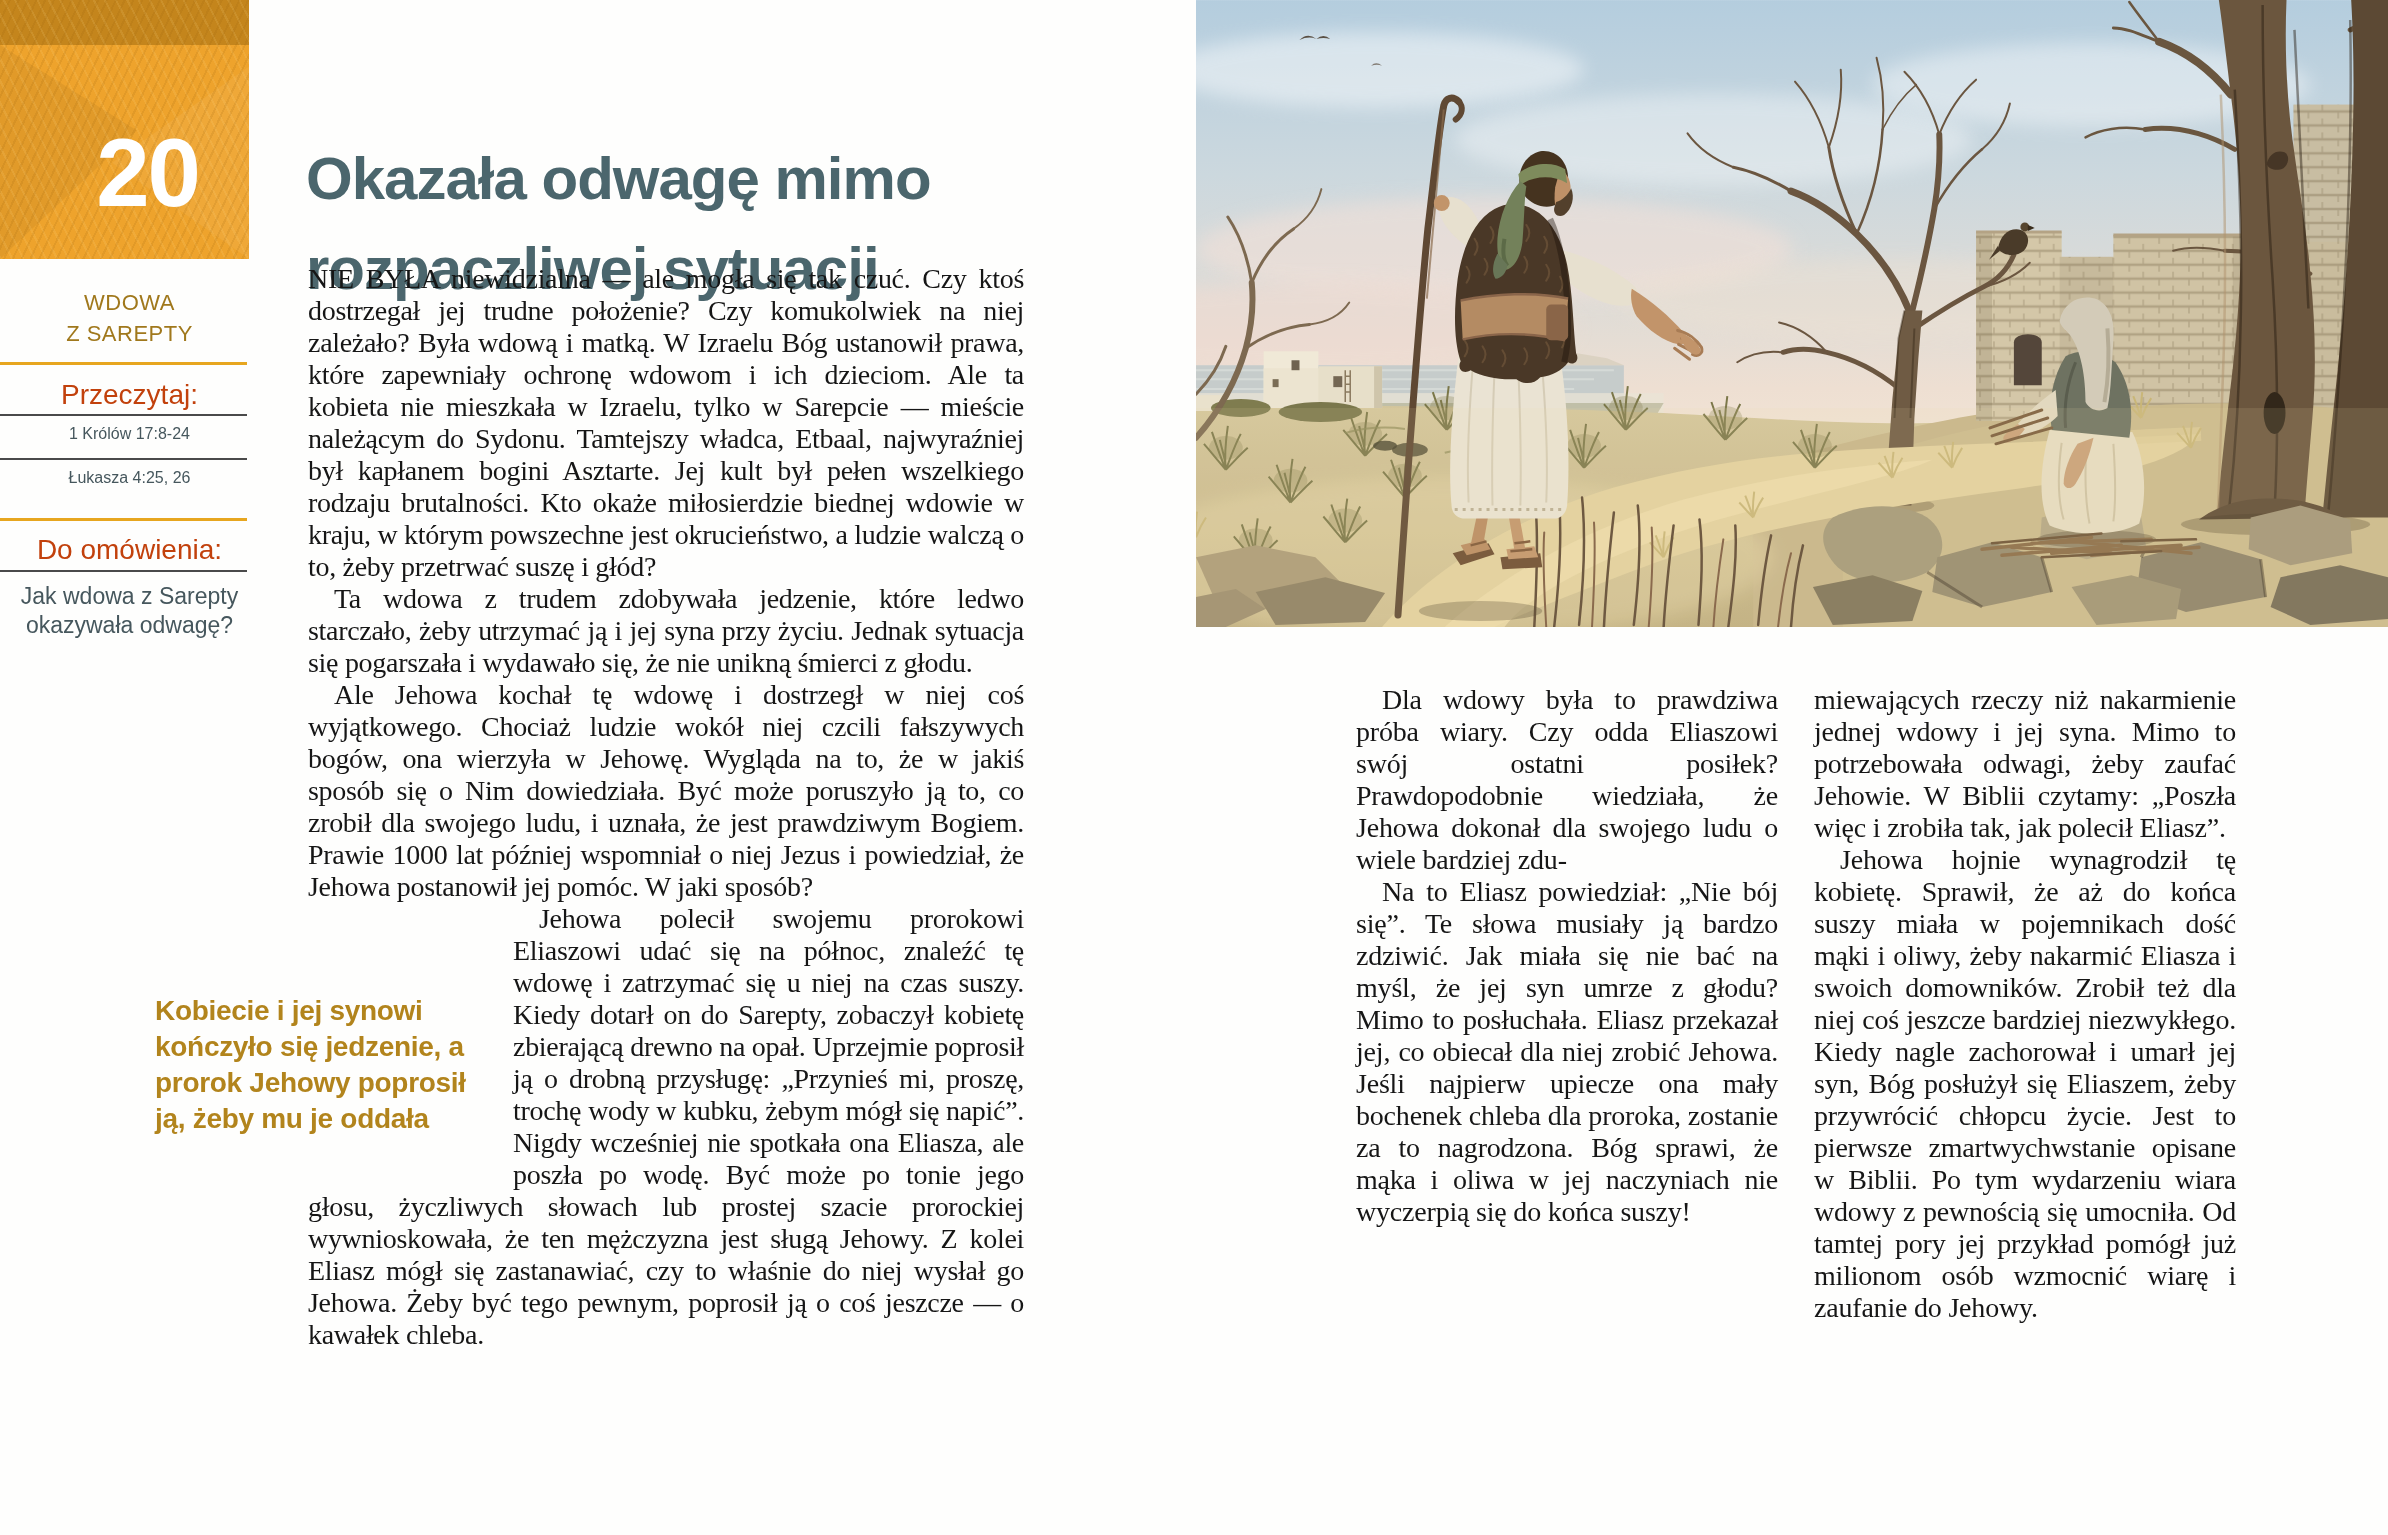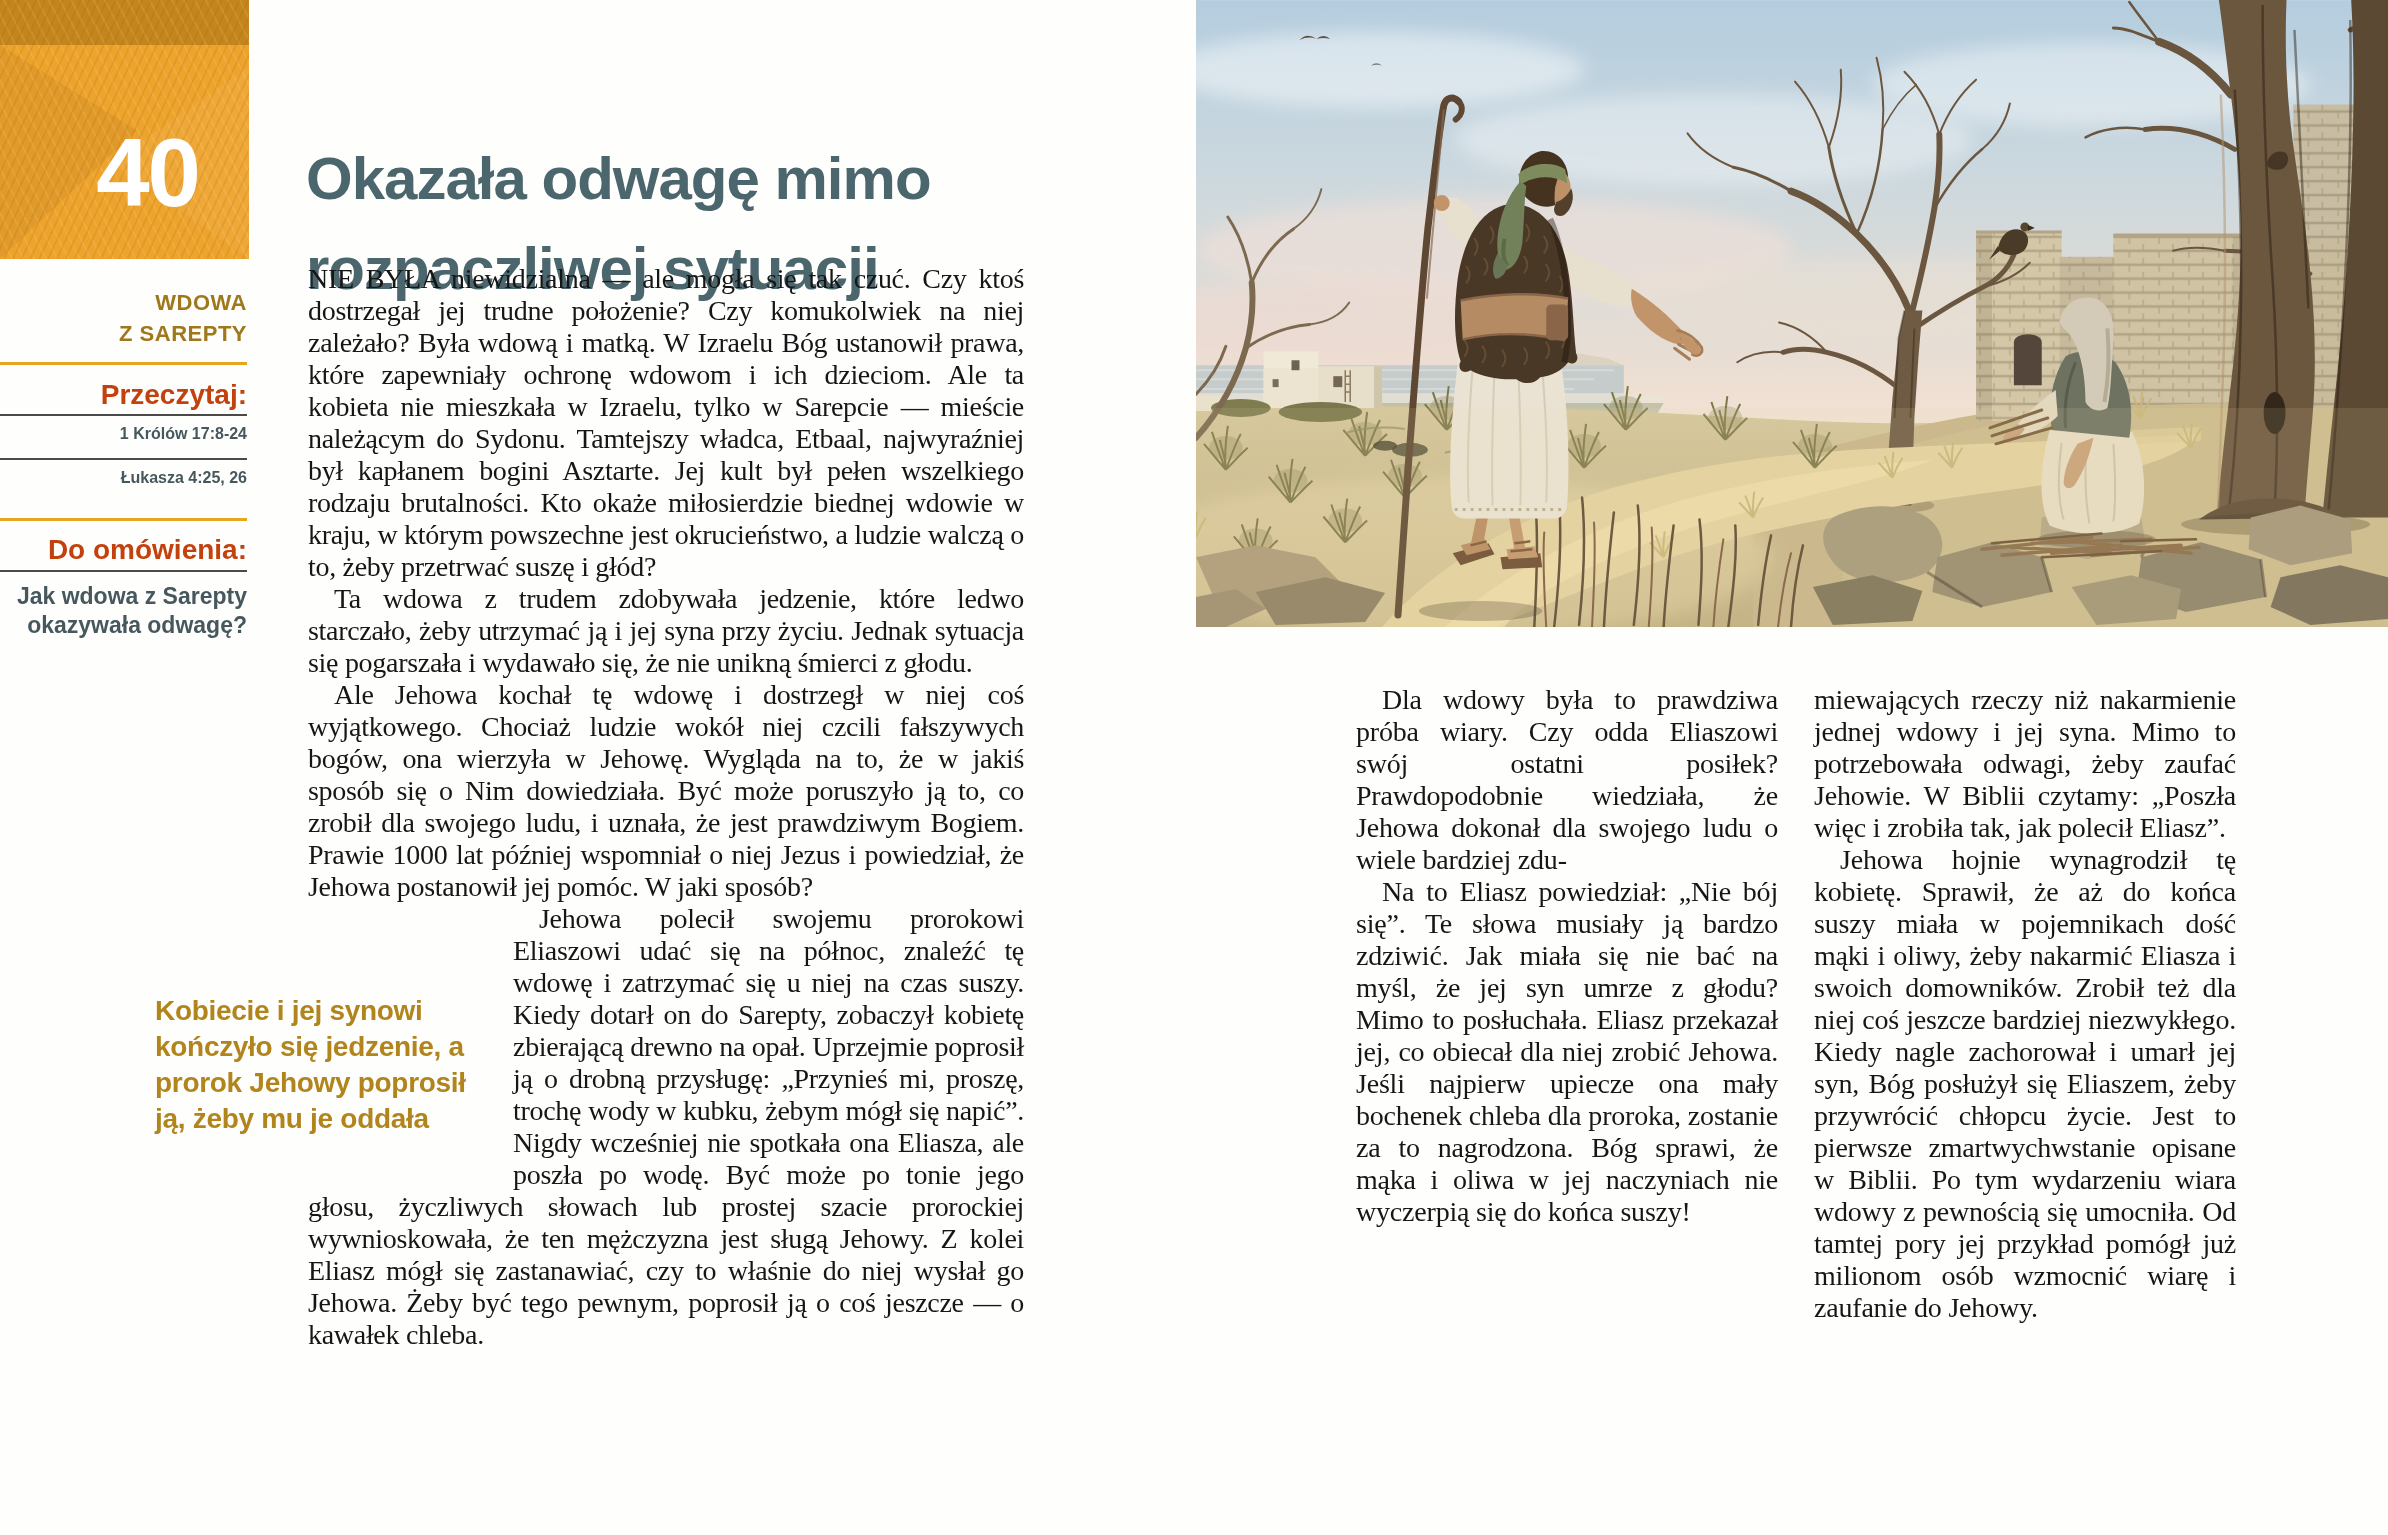--- a/index.html
+++ b/index.html
@@ -15,21 +15,21 @@
        repeating-linear-gradient(115deg, rgba(150,95,10,.14) 0 2px, transparent 2px 8px),
        repeating-linear-gradient(63deg, rgba(255,225,150,.12) 0 2px, transparent 2px 10px);}
   .chapter-box .facet1{position:absolute;left:0;top:45px;width:249px;height:214px;
      background:rgba(0,0,0,.05);clip-path:polygon(0 0,55% 40%,0 100%);}
   .chapter-box .facet2{position:absolute;left:0;top:45px;width:249px;height:214px;
      background:rgba(255,255,255,.06);clip-path:polygon(100% 10%,45% 55%,100% 100%);}
   .chapter-number{position:absolute;right:50px;top:125px;font-family:"Liberation Sans",sans-serif;
      font-weight:bold;font-size:96px;line-height:1;color:#ffffff;letter-spacing:-2px;}
 
   
-  .side{position:absolute;left:0;width:247px;text-align:right;font-family:"Liberation Sans",sans-serif;font-weight:bold;}
+  .side{position:absolute;left:6px;width:247px;text-align:center;font-family:"Liberation Sans",sans-serif;font-weight:normal;}
   .topic{top:287px;font-size:22px;line-height:31px;color:#a0781c;letter-spacing:0.5px;white-space:pre-line;}
   .rule{position:absolute;left:0;width:247px;}
   .rule.gold{height:3px;background:#e7a61f;}
   .rule.dark{height:2px;background:#4a4a4a;}
   .r1{top:362px}.r2{top:414px}.r3{top:458px}.r4{top:518px}.r5{top:570px}
   .lbl{font-size:28px;color:#c2410c;}
   .read-lbl{top:379px}
   .scripture{font-size:16px;color:#46575d;}
   .s1{top:425px}.s2{top:469px}
   .discuss-lbl{top:534px}
@@ -56,21 +56,21 @@
 </head>
 <body>
 
 <div id="page">
 
   <div class="chapter-box">
     <div class="band"></div>
     <div class="facet1"></div>
     <div class="facet2"></div>
     <div class="tex"></div>
-    <div class="chapter-number">40</div>
+    <div class="chapter-number">20</div>
   </div>
 
   <div class="side topic">WDOWA
 Z SAREPTY</div>
   <div class="rule gold r1"></div>
   <div class="side lbl read-lbl">Przeczytaj:</div>
   <div class="rule dark r2"></div>
   <div class="side scripture s1">1 Królów 17:8-24</div>
   <div class="rule dark r3"></div>
   <div class="side scripture s2">Łukasza 4:25, 26</div>

